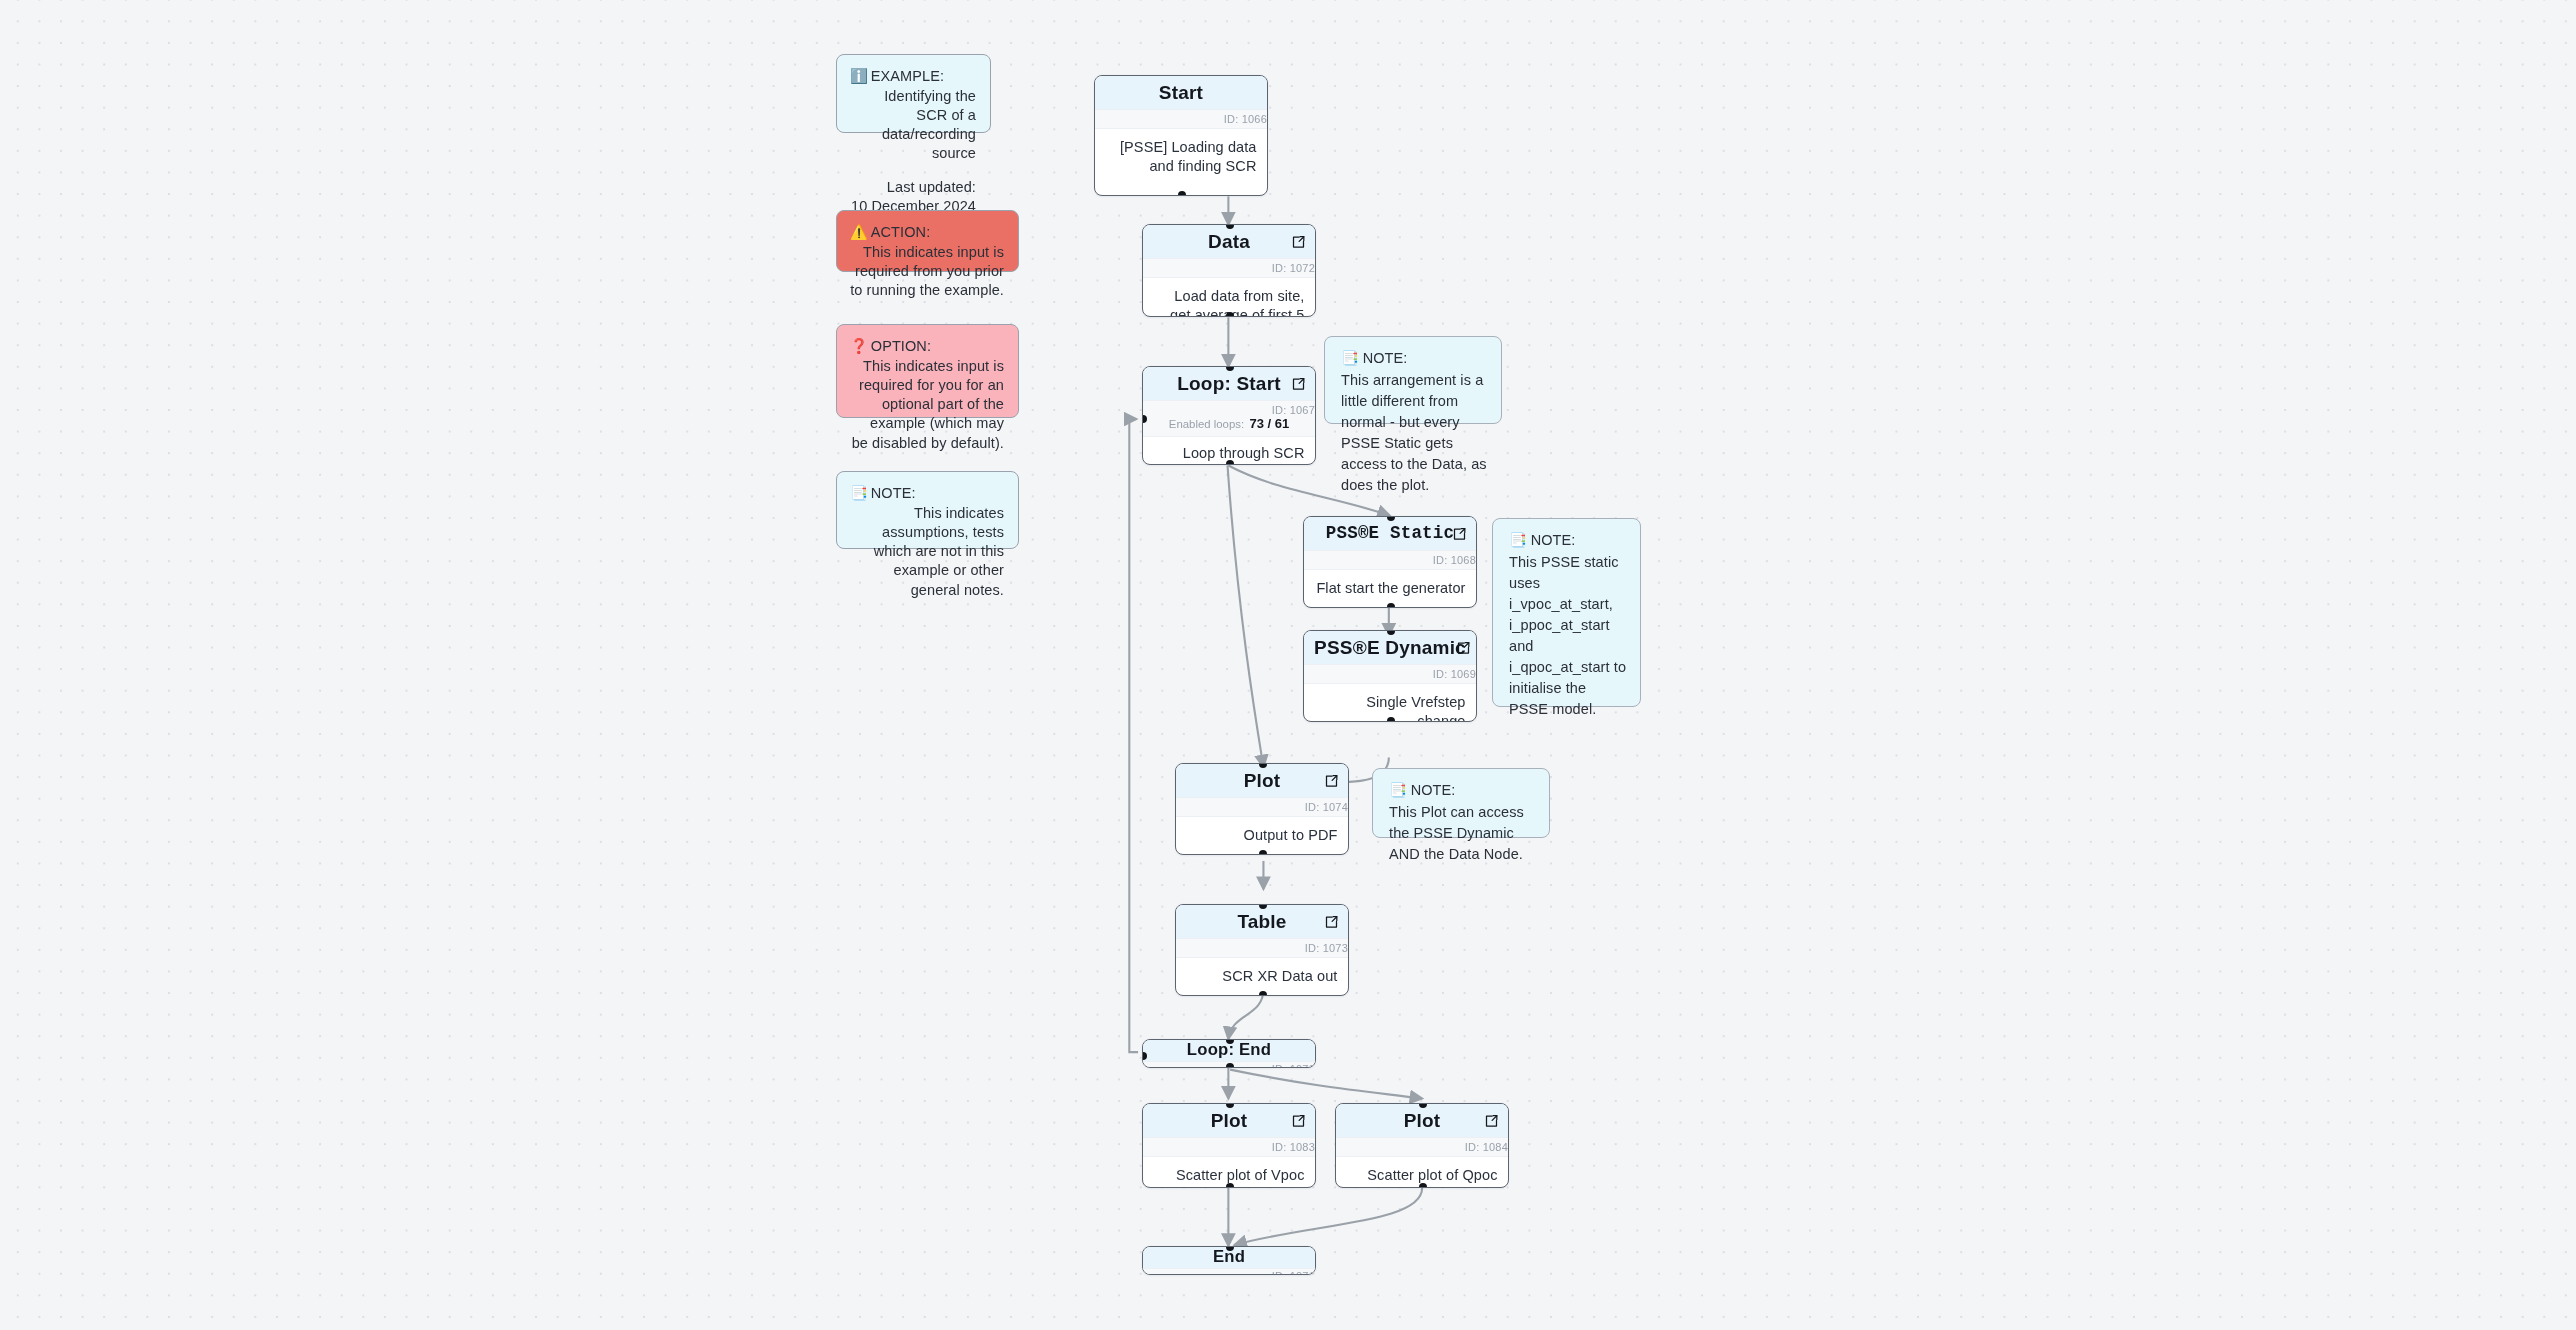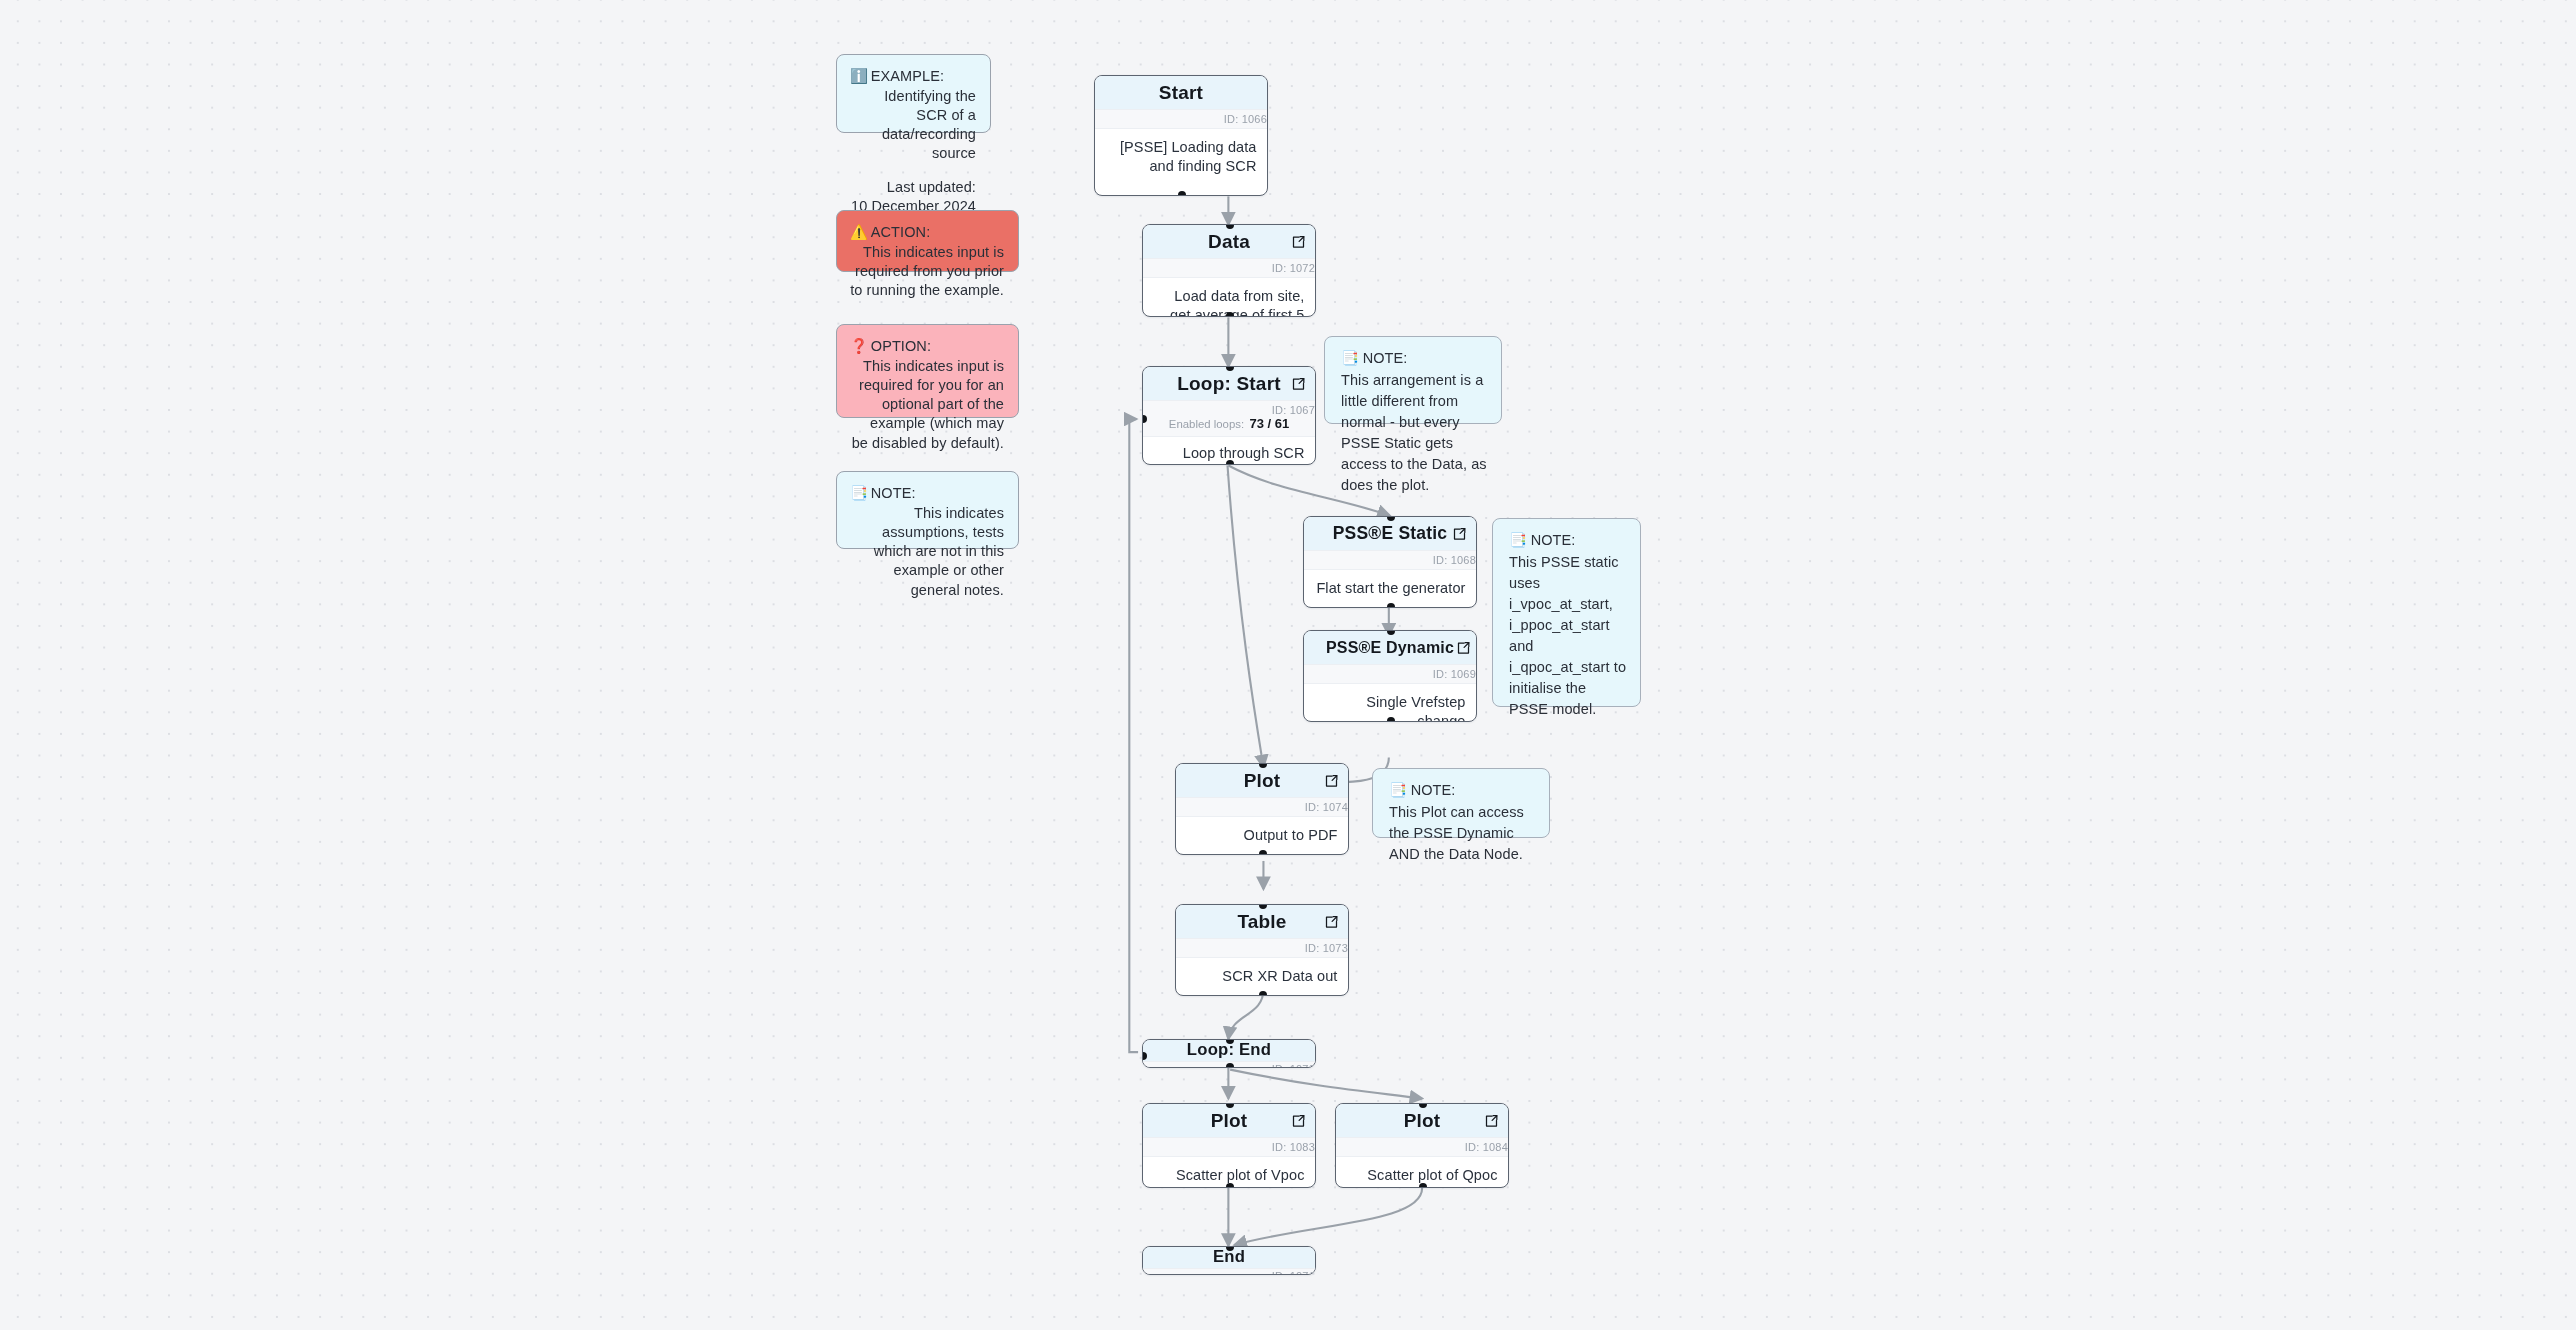--- a/index.html
+++ b/index.html
@@ -276,36 +276,36 @@
       <span>Enabled loops:</span><span class="loops-val">73 / 61</span>
     </div>
     <div class="node-body" style="padding-top:7px;">Loop through SCR</div>
     <div class="port" style="left:83px; top:-4px;"></div>
     <div class="port" style="left:-4px; top:48px;"></div>
     <div class="port" style="left:83px; bottom:-4px;"></div>
   </div>
 
   <div class="node" style="left:1303px; top:516px; width:174px; height:92px;">
     <div class="node-header">
-      <span class="node-title" style="font-size:17.5px;">PSS®E Static</span>
+      <span class="node-title" style="font-size:17.5px;font-family:Liberation Mono, monospace;">PSS®E Static</span>
       <svg class="ext-icon" viewBox="0 0 24 24" fill="none" stroke="#14181e" stroke-width="2" stroke-linecap="round" stroke-linejoin="round">
         <path d="M4 4 H13 M4 4 V20 H20 V11"></path>
         <path d="M13 11 L20.5 3.5"></path>
         <path d="M14.5 3.5 H20.5 V9.5"></path>
       </svg>
     </div>
     <div class="node-idrow">ID: 1068</div>
     <div class="node-body">Flat start the generator</div>
     <div class="port" style="left:83px; top:-4px;"></div>
     <div class="port" style="left:83px; bottom:-4px;"></div>
   </div>
 
   <div class="node" style="left:1303px; top:630px; width:174px; height:92px;">
     <div class="node-header">
-      <span class="node-title" style="font-size:16px; margin-right:0;">PSS®E Dynamic</span>
+      <span class="node-title" style="font-size:19px; margin-right:0;">PSS®E Dynamic</span>
       <svg class="ext-icon" viewBox="0 0 24 24" fill="none" stroke="#14181e" stroke-width="2" stroke-linecap="round" stroke-linejoin="round" style="right:5.3px;">
         <path d="M4 4 H13 M4 4 V20 H20 V11"></path>
         <path d="M13 11 L20.5 3.5"></path>
         <path d="M14.5 3.5 H20.5 V9.5"></path>
       </svg>
     </div>
     <div class="node-idrow">ID: 1069</div>
     <div class="node-body">Single Vrefstep change</div>
     <div class="port" style="left:83px; top:-4px;"></div>
     <div class="port" style="left:83px; bottom:-4px;"></div>

